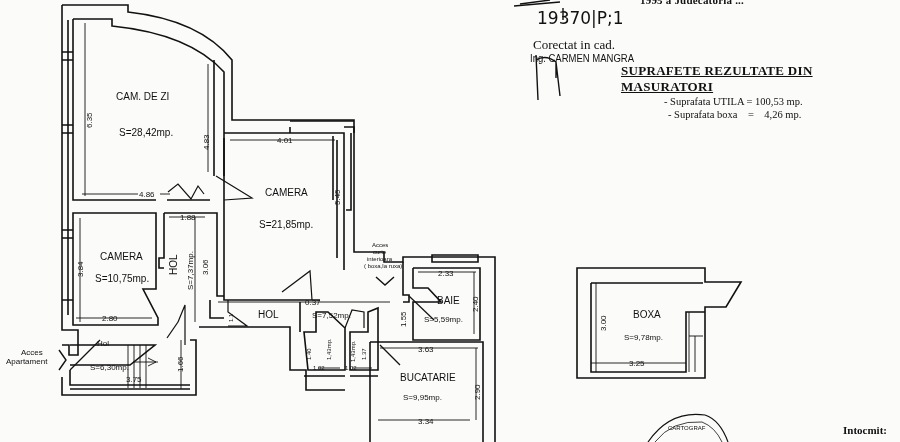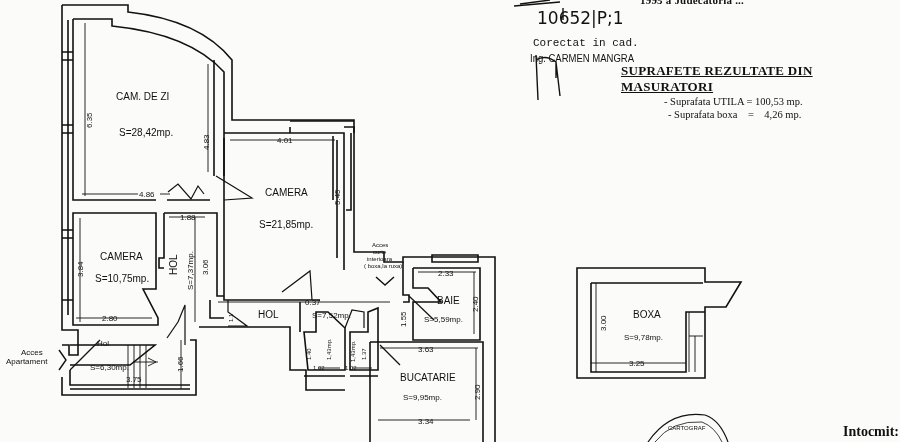--- a/index.html
+++ b/index.html
@@ -12,30 +12,30 @@
   .abs { position: absolute; }
   svg.plan { position: absolute; left: 0; top: 0; }
   .lbl { font-family: "Liberation Sans", sans-serif; font-size: 10px; fill: #111; }
   .lbl-sm { font-family: "Liberation Sans", sans-serif; font-size: 8px; fill: #111; }
   .lbl-xs { font-family: "Liberation Sans", sans-serif; font-size: 6px; fill: #111; }
   .top-cut {
     left: 640px; top: -6px; font-size: 11px; font-weight: bold; letter-spacing: 0.2px;
     font-family: "Liberation Serif", serif;
   }
   .hand-num { left: 537px; top: 8px; font-size: 17px; font-family: "DejaVu Sans", sans-serif; }
-  .hand-note { left: 533px; top: 37px; font-size: 11px; font-family: Liberation Mono, monospace; text-align: center; }
+  .hand-note { left: 533px; top: 37px; font-size: 13px; font-family: Liberation Serif, serif; text-align: center; }
   .engineer { left: 530px; top: 53px; font-size: 10px; font-family: "Liberation Sans", sans-serif; transform: scaleX(0.95); transform-origin: left; }
   .surf-title {
     left: 621px; top: 63px; font-size: 13px; font-weight: bold;
     font-family: "Liberation Serif", serif; text-decoration: underline; letter-spacing: 0.3px;
   }
   .surf-line { font-family: "Liberation Serif", serif; font-size: 10.5px; white-space: pre; }
   .surf1 { left: 664px; top: 96px; }
   .surf2 { left: 668px; top: 109px; }
-  .footer-label { left: 843px; top: 424px; font-size: 14px; font-weight: bold; font-family: "Liberation Serif", serif; }
+  .footer-label { left: 843px; top: 424px; font-size: 11px; font-weight: bold; font-family: "Liberation Serif", serif; }
 </style>
 </head>
 <body>
 
 <svg class="plan" width="900" height="442" viewBox="0 0 900 442">
   <g fill="none" stroke="#111" stroke-width="1.6" stroke-linejoin="miter">
 
     <path d="M62 5 L128 5 L128 12 Q200 20 232 60 L232 120 L354 120 L354 252 L384 252 L384 262 L403 262 L403 257 L495 257 L495 442"></path>
     <path d="M62 5 L62 330 L78 330 L78 345"></path>
     <path d="M68 20 L68 315"></path>
@@ -179,19 +179,19 @@
   <text class="lbl-sm" x="6" y="364">Apartament</text>
   <text class="lbl-xs" x="372" y="247">Acces</text>
   <text class="lbl-xs" x="373" y="254">curte</text>
   <text class="lbl-xs" x="367" y="261">interioara</text>
   <text class="lbl-xs" x="364" y="268">( boxa,la ruxa)</text>
 
   <text class="lbl-xs" x="668" y="430">CARTOGRAF</text>
 </svg>
 
 <div class="abs top-cut">1995 a Judecatoria ...</div>
-<div class="abs hand-num">10652|P;1</div>
+<div class="abs hand-num">19370|P;1</div>
 <div class="abs hand-note">Corectat in cad.</div>
 <div class="abs engineer">Ing. CARMEN MANGRA</div>
 <div class="abs surf-title">SUPRAFETE REZULTATE DIN MASURATORI</div>
 <div class="abs surf-line surf1">- Suprafata UTILA = 100,53 mp.</div>
 <div class="abs surf-line surf2">- Suprafata boxa    =    4,26 mp.</div>
 <div class="abs footer-label">Intocmit:</div>
 
 </body></html>

